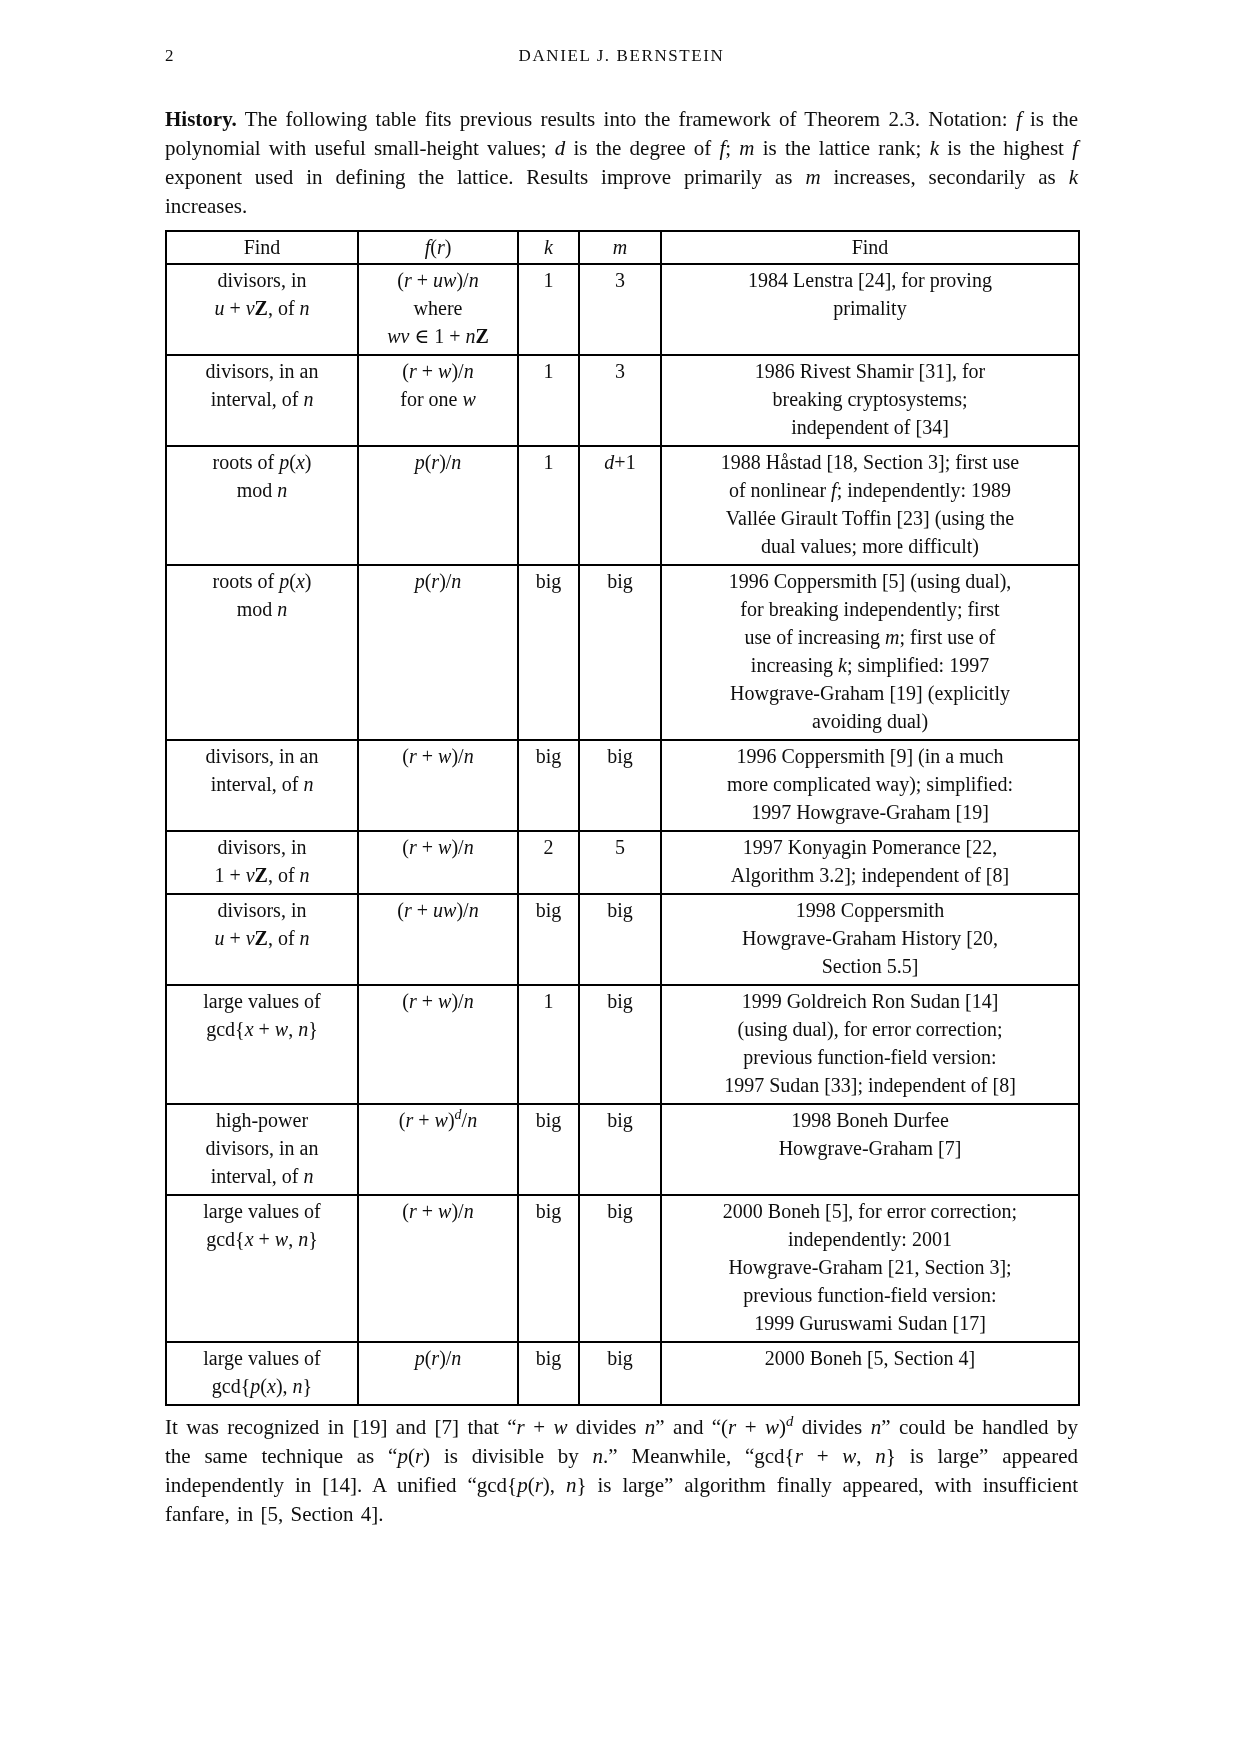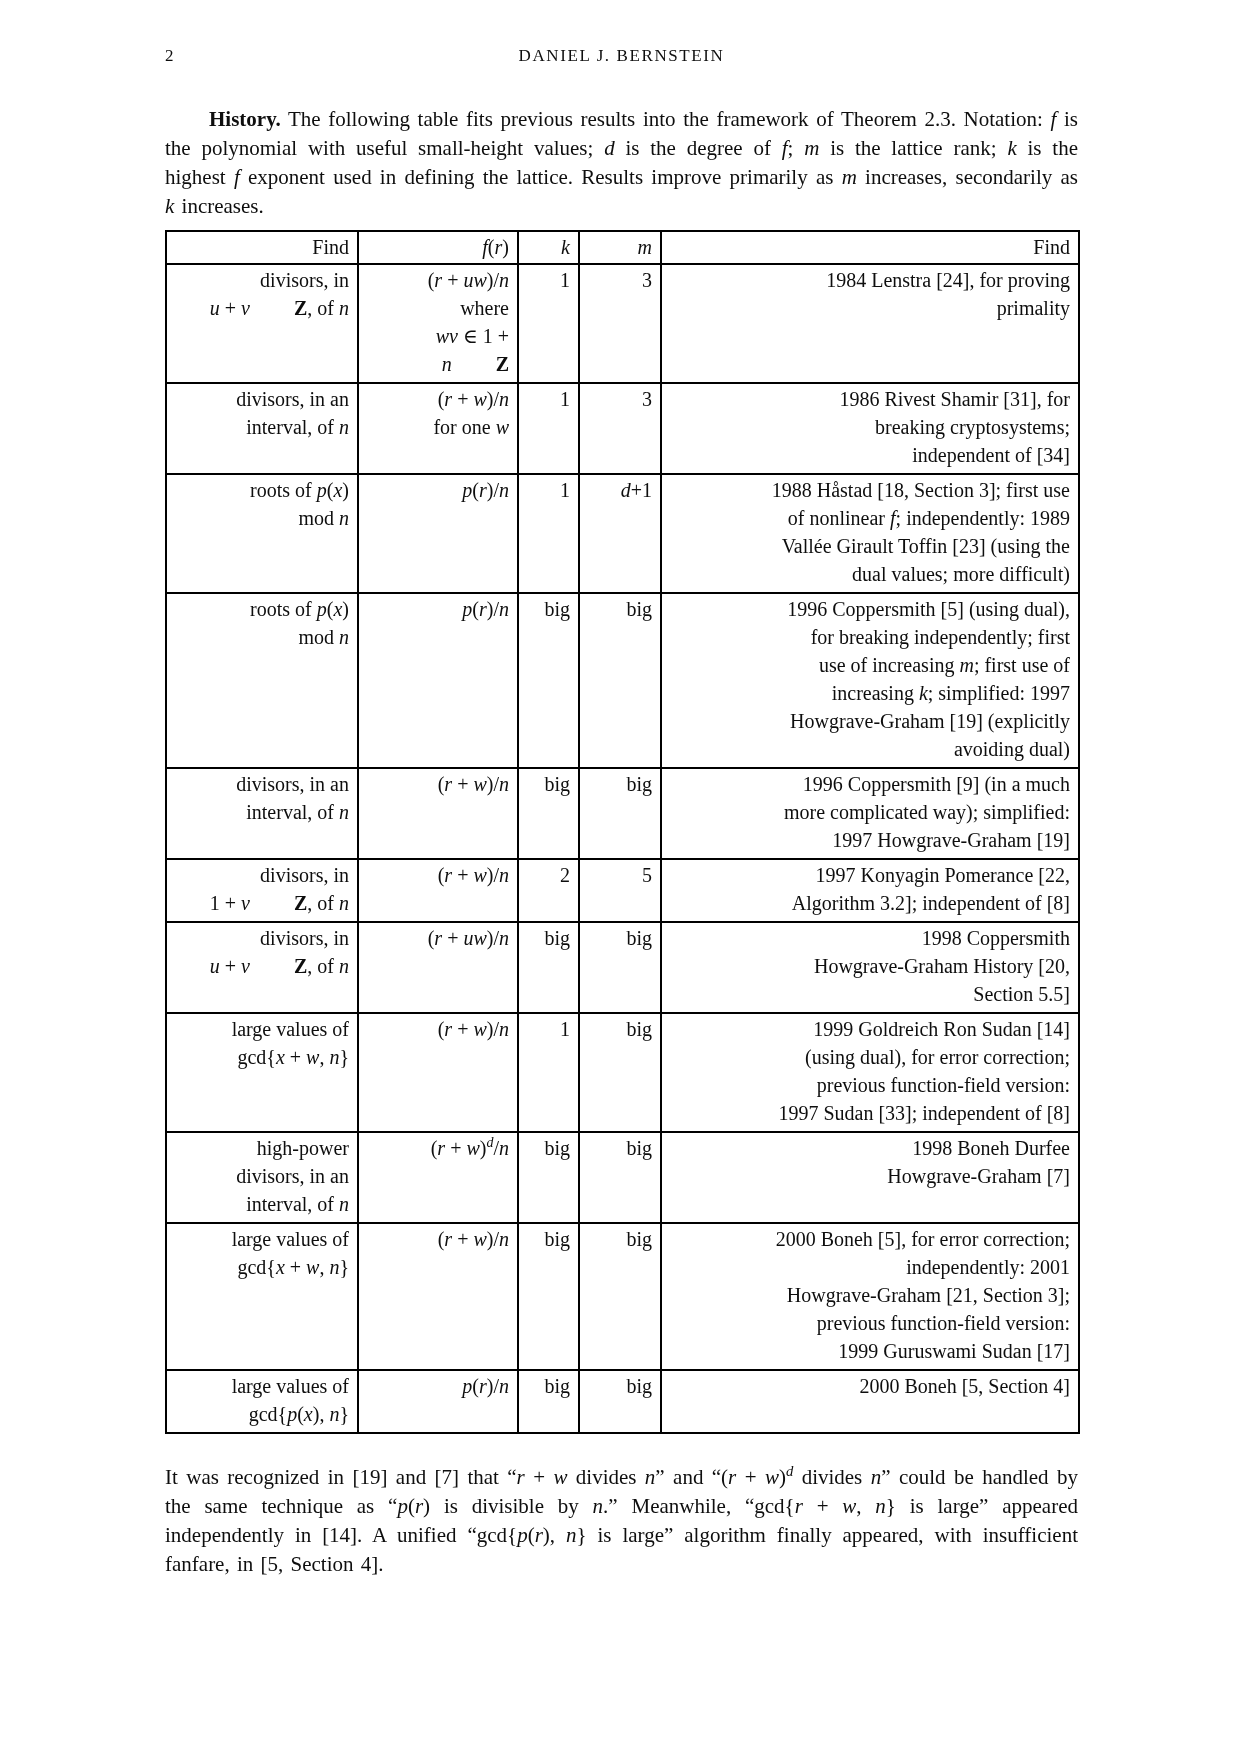--- a/index.html
+++ b/index.html
@@ -28,37 +28,37 @@
     top: 0;
     letter-spacing: 0;
   }
   .para {
     font-size: 21px;
     line-height: 29px;
     text-align: justify;
     word-spacing: 2px;
   }
   .intro { margin-top: 37px; }
-  .outro { margin-top: 29px; }
+  .outro { margin-top: 7px; }
   .it { font-style: italic; }
-  .bf { font-weight: 700; margin-left: 44px; }
+  .bf { font-weight: 700; }
   sup { font-size: 70%; line-height: 0; }
   table.history {
     border-collapse: collapse;
     table-layout: fixed;
     width: 913px;
     margin-top: 9px;
     font-size: 20px;
     line-height: 28px;
   }
   table.history th,
   table.history td {
     border: 2px solid #000000;
     vertical-align: top;
-    text-align: right;
+    text-align: center;
     font-weight: normal;
     padding: 1px 8px 4px 8px;
   }
   table.history th { padding: 1px 8px 2px 8px; }
 </style>
 </head>
 <body>
 
 <div class="page">
 

